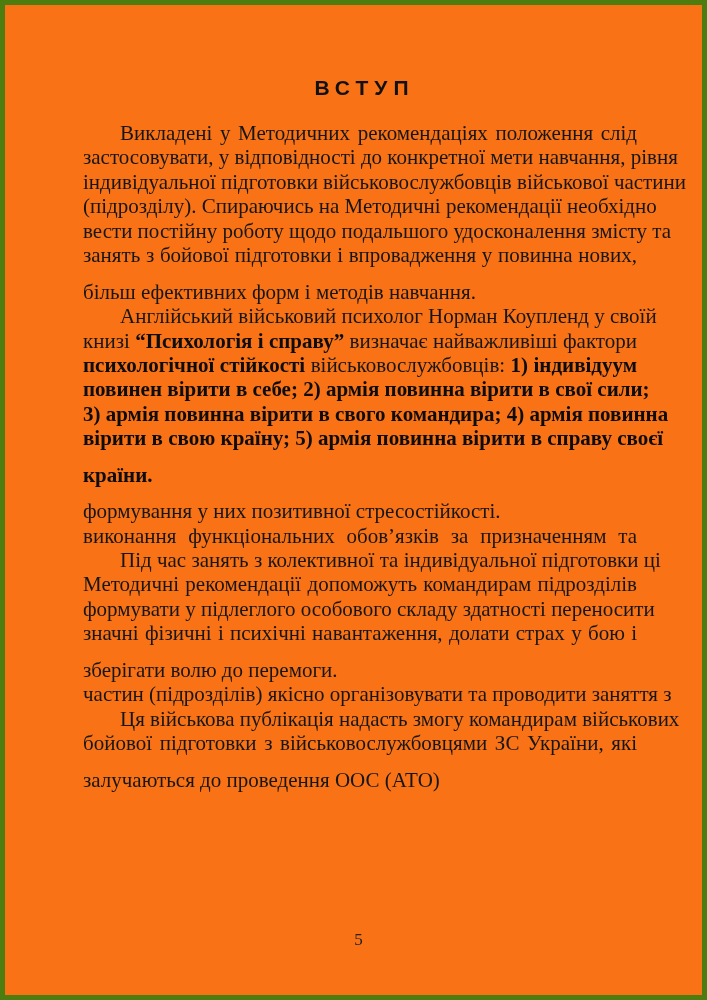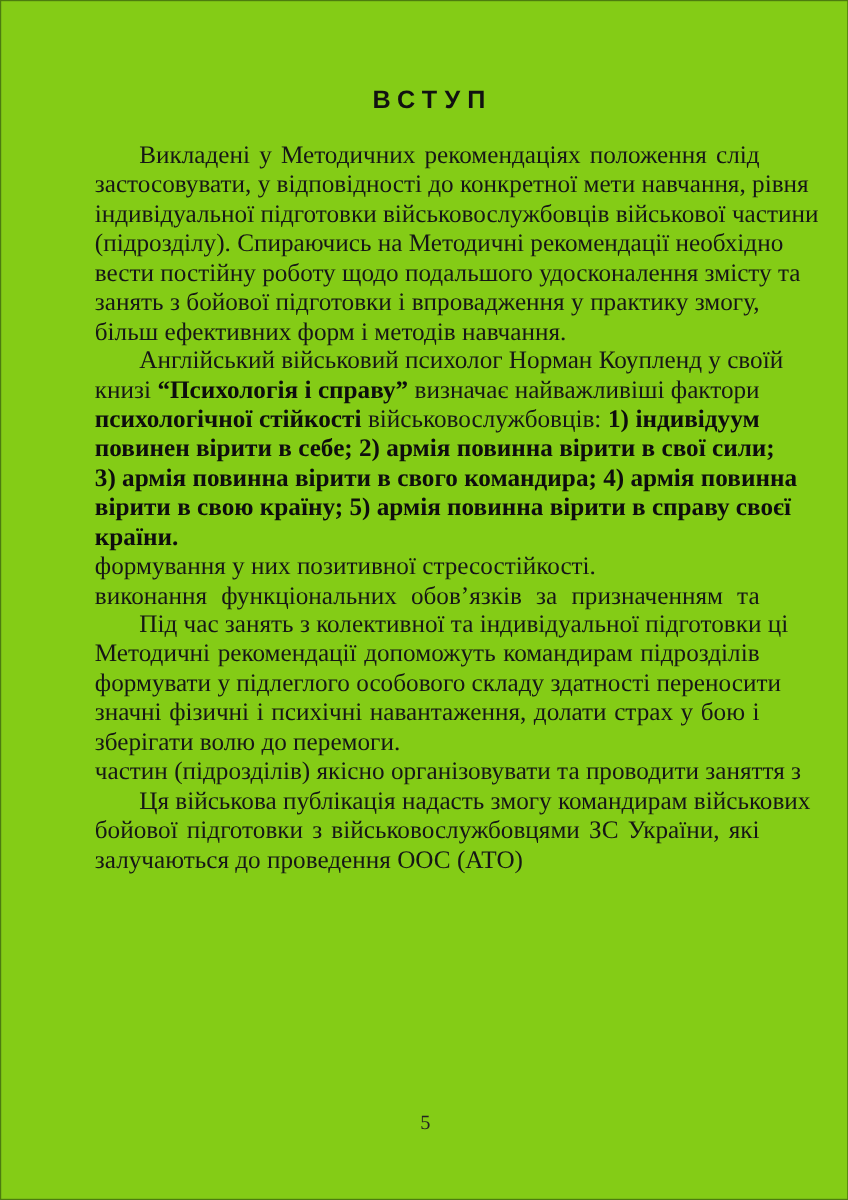--- a/index.html
+++ b/index.html
@@ -11,23 +11,23 @@
     width: 707px;
     height: 1000px;
     position: relative;
     overflow: hidden;
     font-family: "Liberation Serif", serif;
     color: #161616;
   }
   .page {
     position: absolute;
     inset: 0;
-    background: #84cc16;
+    background: #f97316;
     box-sizing: border-box;
-    border: 1px solid #4d7c0f;
+    border: 5px solid #4d7c0f;
   }
   .doc-title {
     position: absolute;
     top: 70px;
     left: 0;
     width: 707px;
     margin: 0;
     text-align: center;
     font-family: "Liberation Sans", sans-serif;
     font-weight: 700;
@@ -49,20 +49,21 @@
     line-height: 24.45px;
     height: 24.45px;
     text-align: justify;
     text-align-last: justify;
     white-space: nowrap; 
   }
   .text-line.indent { text-indent: 37px; }
   .text-line.lastline {
     text-align-last: left;
     text-align: right;
+    margin-top: 12px;
   }
   .text-line .b { font-weight: 700; color: #0d0d0d; }
   .page-number {
     position: absolute;
     top: 924px;
     left: 0;
     width: 707px;
     text-align: center;
     font-size: 17px;
     line-height: 22px;
@@ -75,21 +76,21 @@
 <div class="page">
   <h1 class="doc-title">ВСТУП</h1>
 
   <div class="content" id="content">
       <div class="paragraph">
         <div class="text-line indent"><span>Викладені у Методичних рекомендаціях положення слід</span></div>
         <div class="text-line"><span>застосовувати, у відповідності до конкретної мети навчання, рівня</span></div>
         <div class="text-line"><span>індивідуальної підготовки військовослужбовців військової частини</span></div>
         <div class="text-line"><span>(підрозділу). Спираючись на Методичні рекомендації необхідно</span></div>
         <div class="text-line"><span>вести постійну роботу щодо подальшого удосконалення змісту та</span></div>
-        <div class="text-line"><span>занять з бойової підготовки і впровадження у практику змогу,</span></div>
+        <div class="text-line"><span>занять з бойової підготовки і впровадження у повинна нових,</span></div>
         <div class="text-line lastline"><span>більш ефективних форм і методів навчання.</span></div>
       </div>
       <div class="paragraph">
         <div class="text-line indent"><span>Англійський військовий психолог Норман Коупленд у своїй</span></div>
         <div class="text-line"><span>книзі </span><span class="b">“Психологія і справу”</span><span> визначає найважливіші фактори</span></div>
         <div class="text-line"><span class="b">психологічної стійкості</span><span> військовослужбовців: </span><span class="b">1) індивідуум</span></div>
         <div class="text-line"><span class="b">повинен вірити в себе; 2) армія повинна вірити в свої сили;</span></div>
         <div class="text-line"><span class="b">3) армія повинна вірити в свого командира; 4) армія повинна</span></div>
         <div class="text-line"><span class="b">вірити в свою країну; 5) армія повинна вірити в справу своєї</span></div>
         <div class="text-line lastline"><span class="b">країни.</span></div>

